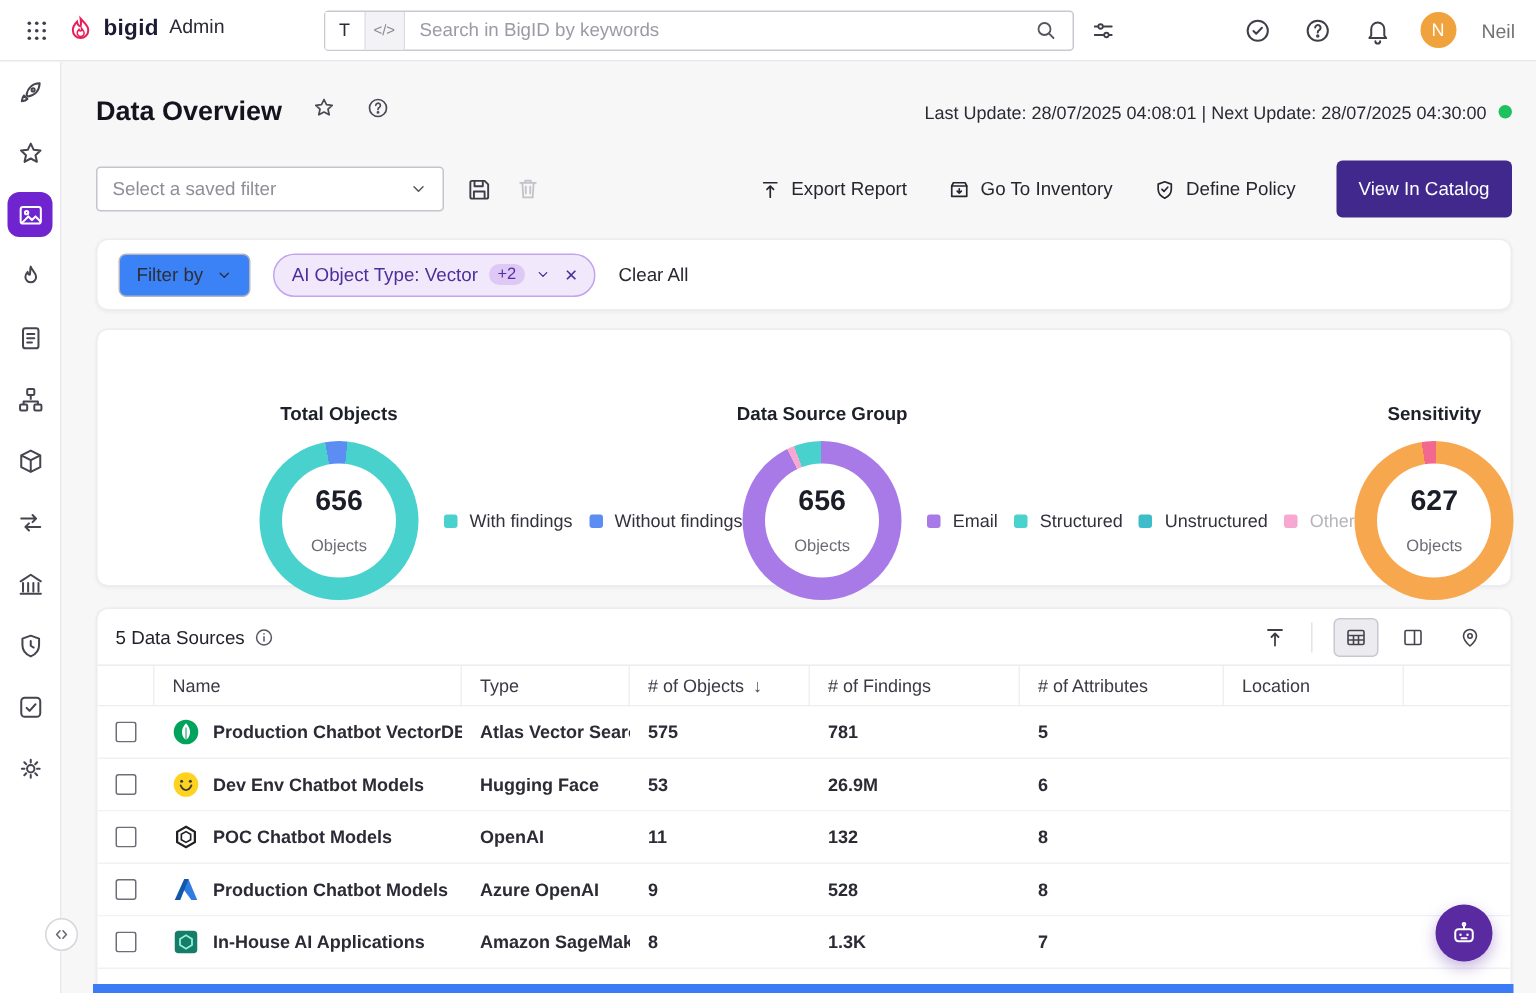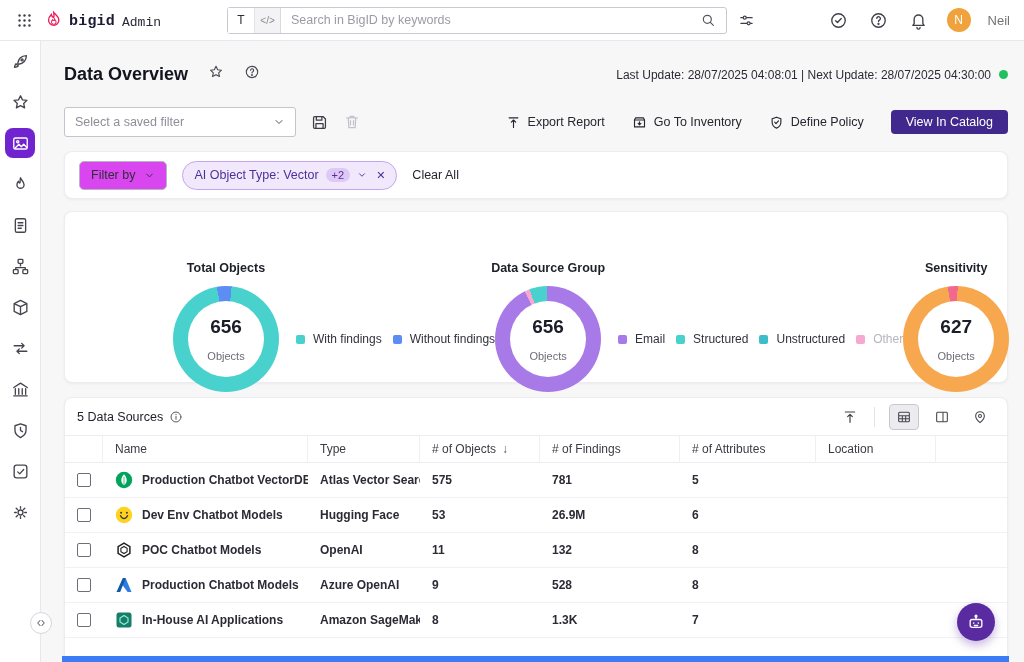--- a/index.html
+++ b/index.html
@@ -4,21 +4,21 @@
 <style>
   * { margin:0; padding:0; box-sizing:border-box; }
   body { font-family:"Liberation Sans", sans-serif; background:#e9e9ec; }
   .app { position:relative; width:1024px; height:662px; background:#f7f7f8; overflow:hidden; }
 
   
   .topbar { position:absolute; top:0; left:0; right:0; height:41px; background:#fff;
     border-bottom:1px solid #e7e7ec; display:flex; align-items:center; padding:0 14px; z-index:10; }
   .icon-btn { background:none; border:none; cursor:pointer; display:flex; align-items:center;
     justify-content:center; color:#3f3f49; padding:2px; }
-  .brand { display:flex; align-items:flex-end; gap:5px; margin-left:10px; cursor:pointer;font-family:Liberation Mono, monospace; }
+  .brand { display:flex; align-items:flex-start; gap:5px; margin-left:10px; cursor:pointer; }
   .brand-text { font-size:15px; font-weight:bold; color:#1c1b33; letter-spacing:.2px; }
   .brand-suffix { font-size:13px; color:#2a2a35; margin-left:2px; }
   .searchbar { display:flex; align-items:center; width:500px; height:27px; border:1px solid #c9c9d1;
     border-radius:3px; background:#fff; margin-left:66px; padding-right:8px; }
   .search-toggles { display:flex; align-items:stretch; height:100%; border-right:1px solid #d9d9df; }
   .tgl { width:26px; border:none; background:#fff; font-size:12px; color:#2c2c36; cursor:pointer;
     display:flex; align-items:center; justify-content:center; }
   .tgl.code { background:#f3f3f6; color:#8a8a94; font-size:10px; border-left:1px solid #e2e2e8; }
   .searchbar input { flex:1; border:none; outline:none; font-size:12.5px; color:#33333d;
     padding:0 10px; font-family:inherit; background:transparent; }
@@ -54,27 +54,27 @@
   .actions-row { margin-top:22px; display:flex; align-items:center; }
   .saved-filter { width:232px; height:30px; border:1px solid #c4c4cc; border-radius:3px; background:#fff;
     display:flex; align-items:center; padding:0 10px; cursor:pointer; }
   .saved-filter span { font-size:12.5px; color:#8e8e98; }
   .saved-filter .chev { margin-left:auto; color:#55555e; display:flex; }
   .mini-ico { margin-left:14px; color:#3d3d47; cursor:pointer; display:flex; }
   .mini-ico.disabled { color:#c2c2c9; }
   .right-actions { margin-left:auto; display:flex; align-items:center; gap:27px; }
   .text-action { display:flex; align-items:center; gap:7px; font-size:12.5px; color:#26262f;
     background:none; border:none; cursor:pointer; font-family:inherit; }
-  .primary-btn { height:24px; padding:0 15px; background:#40288c; color:#fff; border:none; border-radius:4px;
+  .primary-btn { height:38px; padding:0 15px; background:#40288c; color:#fff; border:none; border-radius:4px;
     font-size:12.5px; cursor:pointer; font-family:inherit; }
 
   .card { background:#fff; border:1px solid #ececf1; border-radius:8px; box-shadow:0 1px 3px rgba(20,20,40,.05); }
 
   .filter-card { margin-top:14px; height:48px; display:flex; align-items:center; padding:0 14px; gap:15px; }
-  .filter-by { height:29px; border:1px solid #b5b5bf; border-radius:5px; background:#d946ef; padding:0 11px;
+  .filter-by { height:29px; border:1px solid #b5b5bf; border-radius:5px; background:#3b82f6; padding:0 11px;
     display:flex; align-items:center; gap:9px; font-size:12.5px; color:#2e2e38; cursor:pointer; }
   .chip { height:29px; border:1px solid #c4a4ee; border-radius:15px; background:#f1e9fb; padding:0 11px;
     display:flex; align-items:center; gap:7px; font-size:12.5px; color:#4c2f9a; cursor:pointer; }
   .chip-count { background:#ddc8f6; border-radius:9px; padding:1px 6px; font-size:11px; color:#53309c; }
   .chip .x { font-size:11px; color:#4c2f9a; margin-left:2px; }
   .clear-all { font-size:12.5px; color:#26262f; background:none; border:none; cursor:pointer; font-family:inherit; }
 
   
   .charts-card { margin-top:12px; height:172px; display:flex; justify-content:space-between;
     padding:15px 95px 0 108px; }

